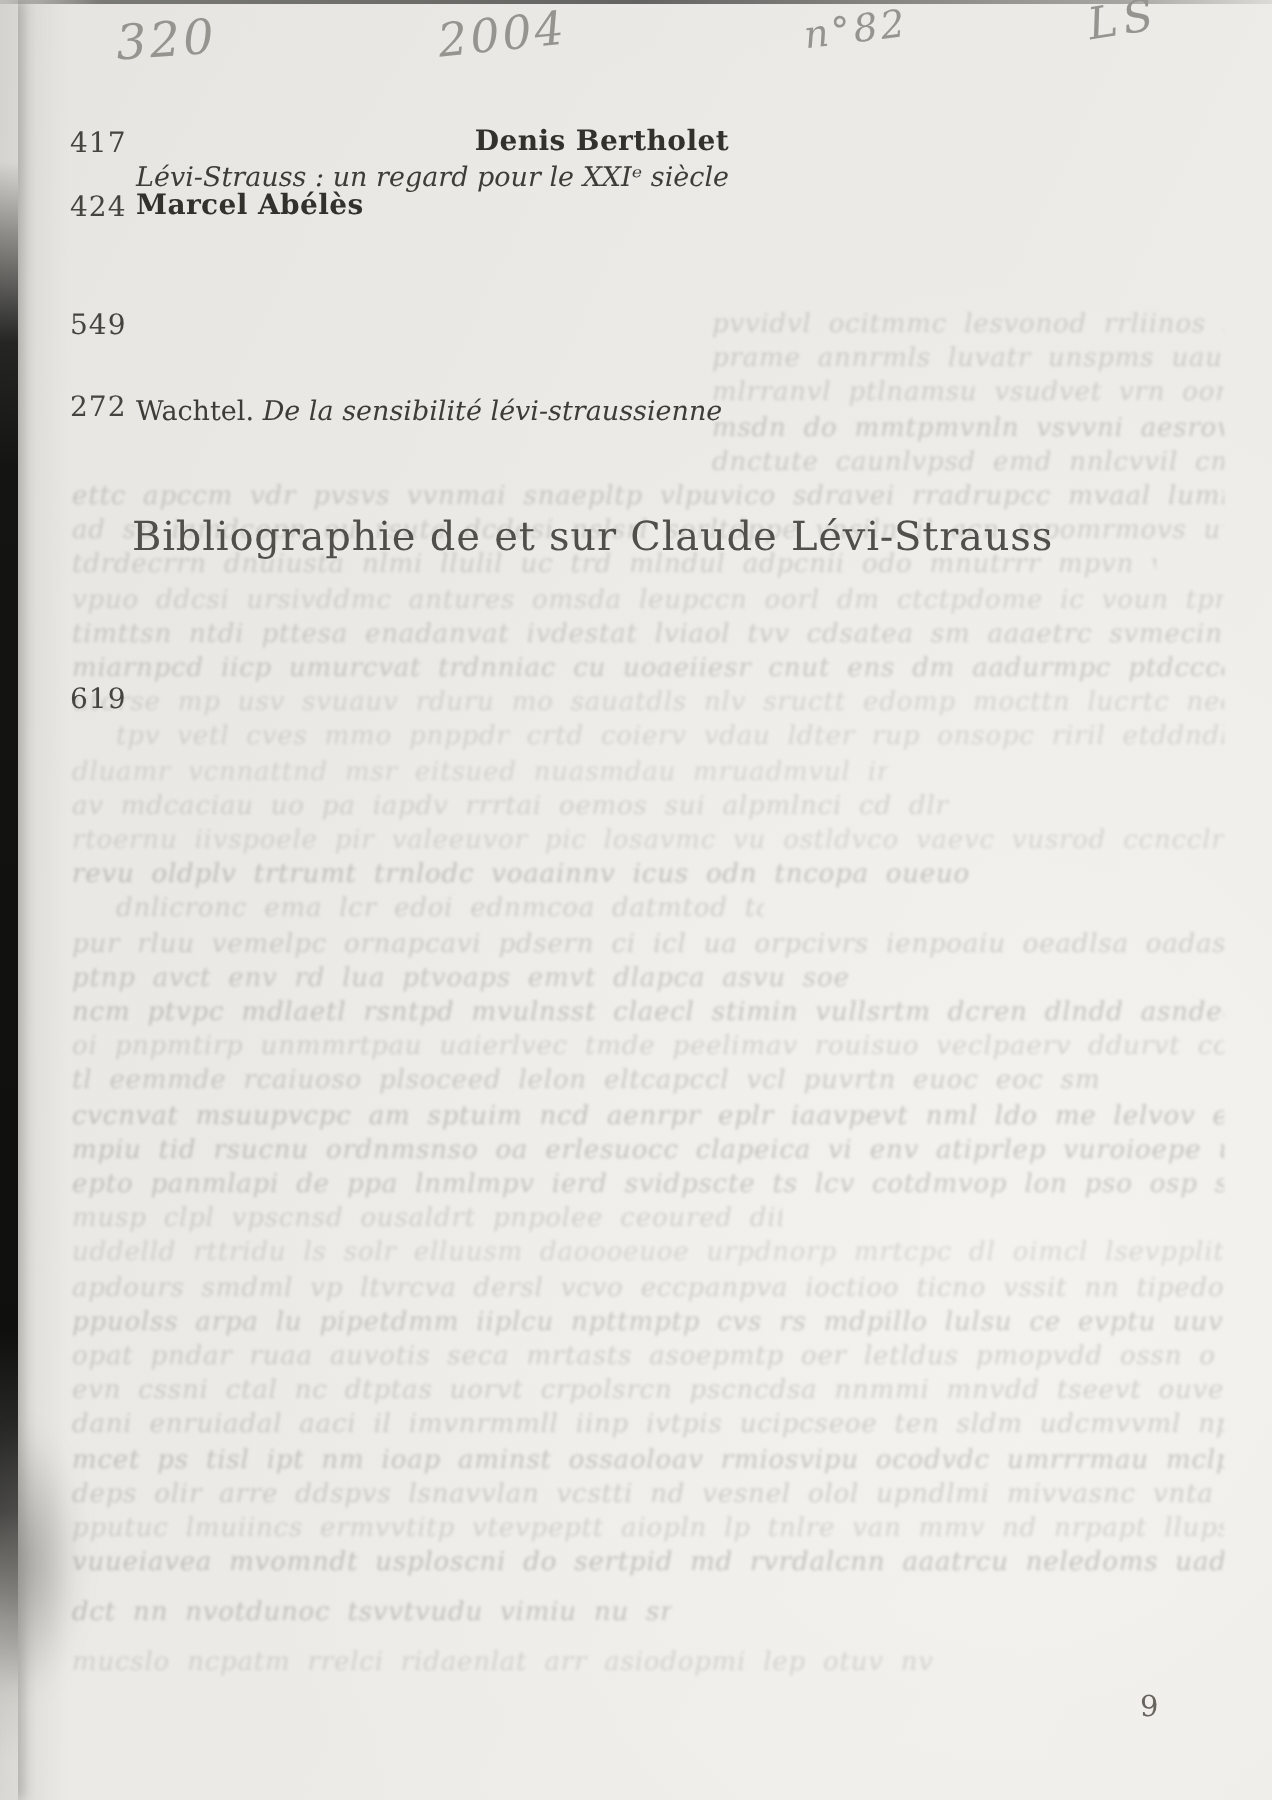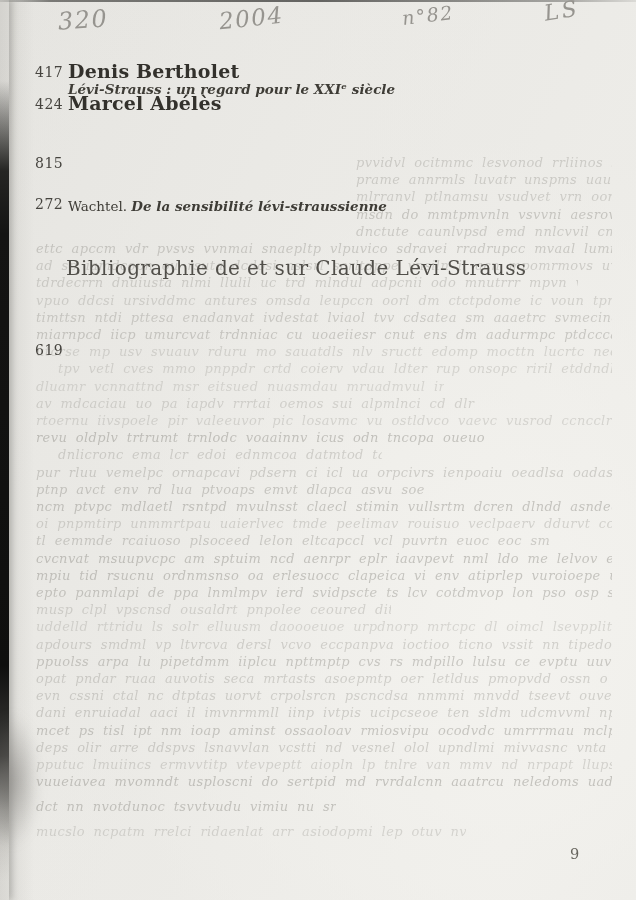--- a/index.html
+++ b/index.html
@@ -56,33 +56,33 @@
     position:absolute;
     font-style:italic;
     font-size:13px;
     color:#706e67;
     letter-spacing:0.4px;
     word-spacing:4px;
     white-space:nowrap;
     overflow:hidden;
     filter:blur(0.7px);
   }
-  .toc{position:absolute;inset:0;z-index:2;}
+  .toc{position:absolute;inset:0;z-index:2;text-align:right;}
   .entry{position:absolute;left:35px;display:flex;align-items:flex-start;}
   .num{
     width:27px;flex:0 0 27px;
     font-size:14px;color:#46443f;letter-spacing:0.5px;
   }
   .etext{margin-left:6px;}
   .author{
-    font-weight:700;font-size:19px;color:#33312c;letter-spacing:0.2px;line-height:15px;
+    font-weight:700;font-size:14px;color:#33312c;letter-spacing:0.2px;line-height:15px;
   }
   .sub{font-size:13.5px;color:#3e3c36;line-height:15px;margin-top:3px;}
   .sub-roman{font-style:normal;}
-  .sub-italic{font-style:italic;font-weight:bold;}
+  .sub-italic{font-style:italic;}
   .author-italic{font-style:italic;font-weight:400;font-size:14px;color:#3c3a34;line-height:15px;}
   .section-heading{
     position:absolute;left:66px;top:256px;
     font-size:20px;color:#514f4a;letter-spacing:0.4px;white-space:nowrap;
   }
   .folio{
     position:absolute;left:570px;top:846px;
     font-size:14.5px;color:#67655e;
   }
 </style>
@@ -151,21 +151,21 @@
     </div>
 
     <div class="entry" style="top:96px">
       <span class="num">424</span>
       <div class="etext">
         <div class="author">Marcel Abélès</div>
       </div>
     </div>
 
     <div class="entry" style="top:155px">
-      <span class="num">815</span>
+      <span class="num">549</span>
     </div>
 
     <div class="entry" style="top:196px">
       <span class="num">272</span>
       <div class="etext">
         <div class="sub"><span class="sub-roman">Wachtel. </span><span class="sub-italic">De la sensibilité lévi-straussienne</span></div>
       </div>
     </div>
 
     <div class="section-heading">Bibliographie de et sur Claude Lévi-Strauss</div>

